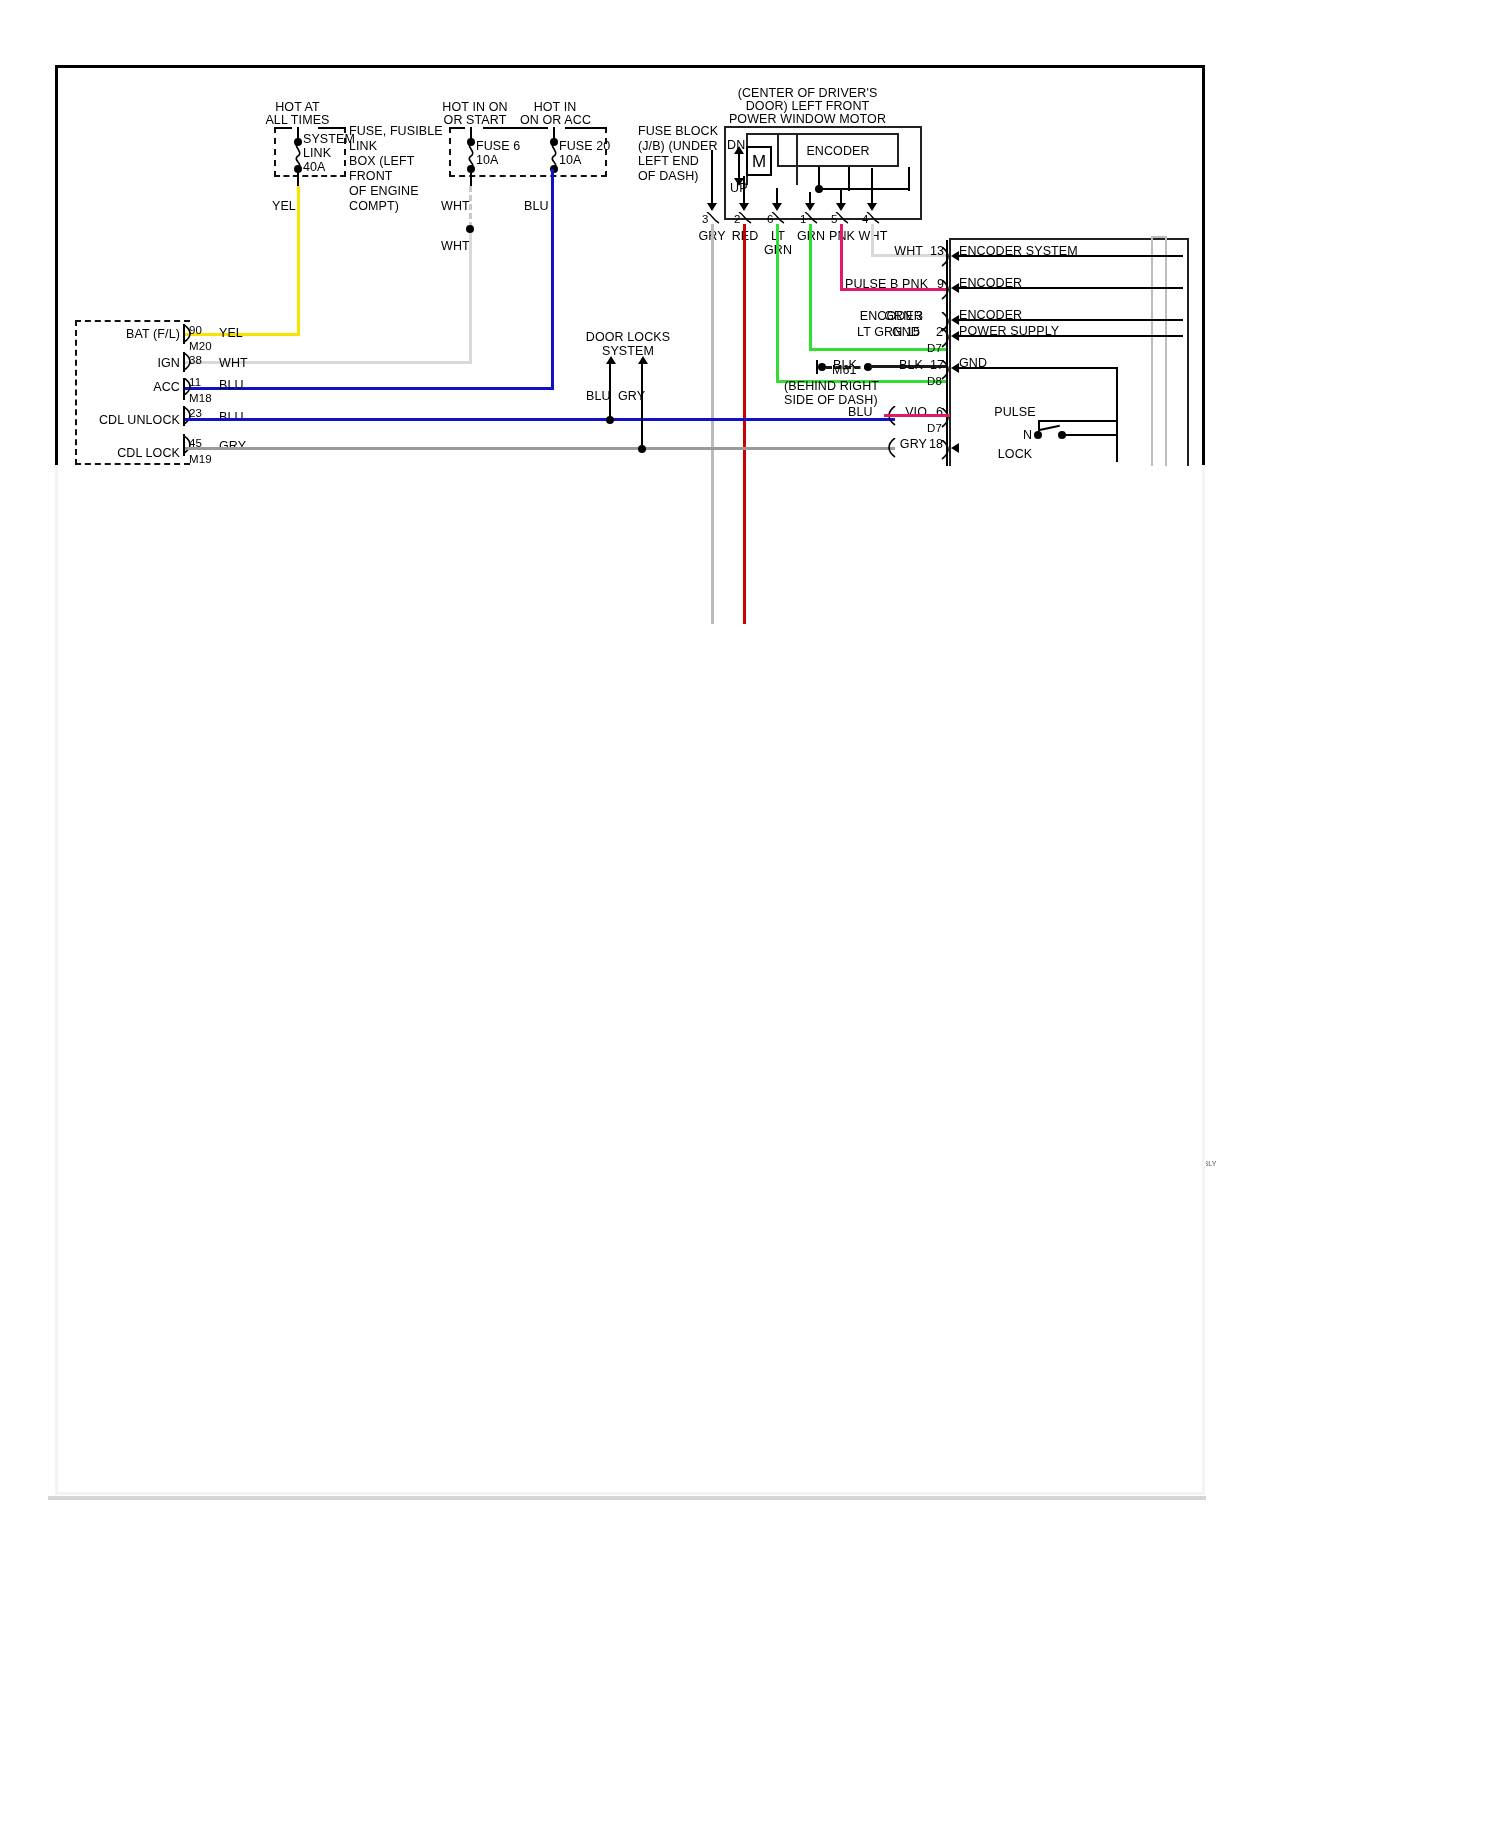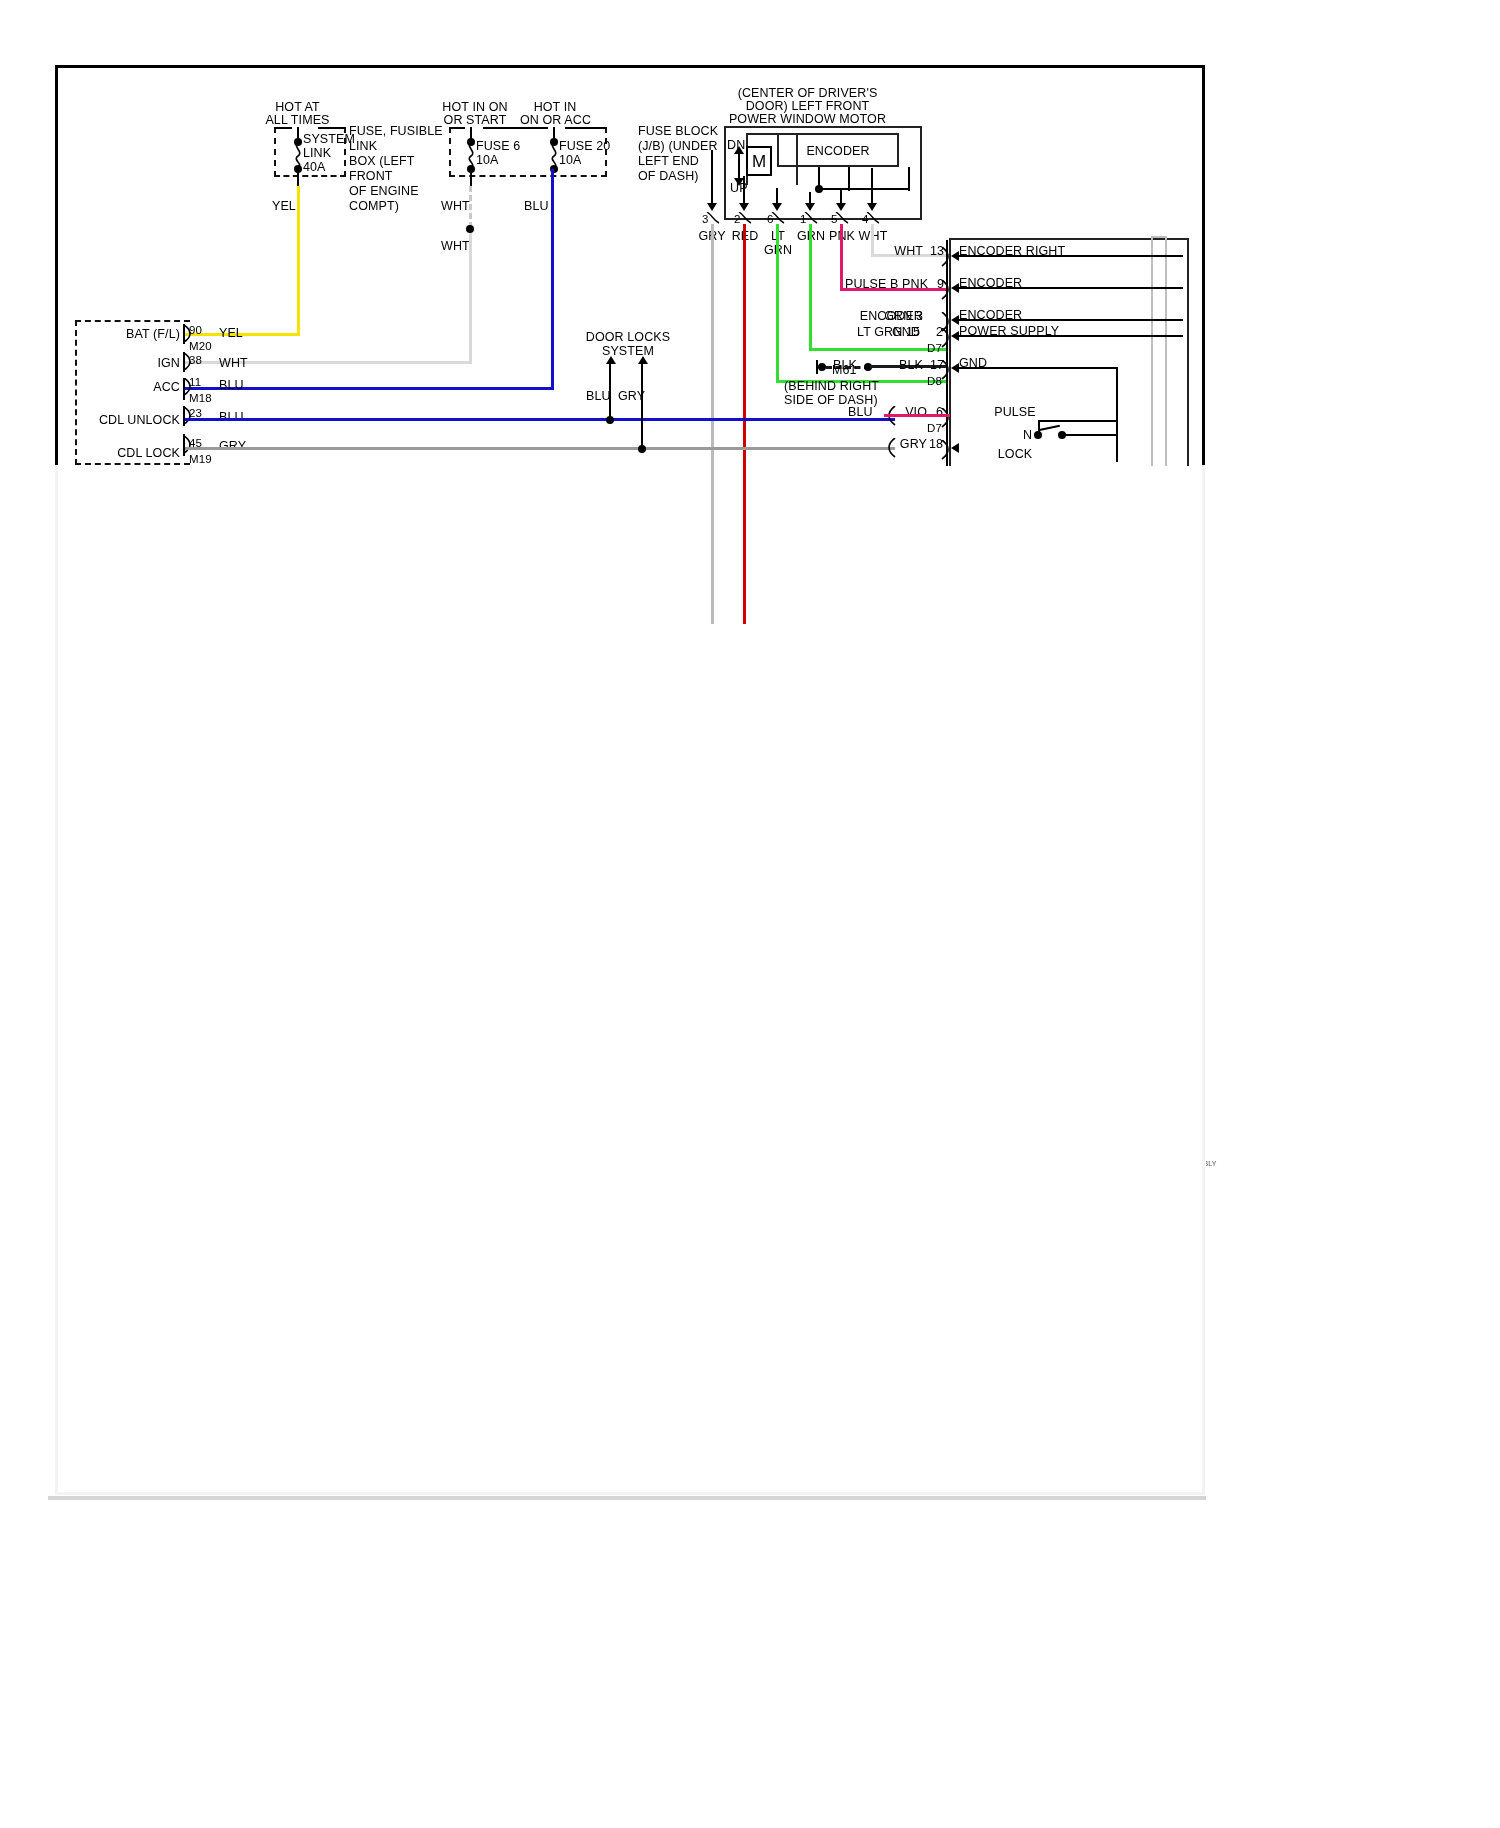--- a/index.html
+++ b/index.html
@@ -485,21 +485,21 @@
     <div class="thin" style="left:946px;top:240px;width:2px;height:226px;"></div>
     <div class="solid-box" style="left:1151px;top:236px;width:16px;height:230px;border-color:#bdbdbd;border-bottom:none;"></div>
 
     <div class="t tr" style="left:868px;top:244px;width:55px;">WHT</div>
     <div class="t tr" style="left:920px;top:244px;width:24px;">13</div>
     <svg style="position:absolute;left:941px;top:247px;width:12px;height:20px;">
         <path d="M1 0 C 9 6, 9 13, 1 19" stroke="#000" fill="none" stroke-width="1.6"></path>
       </svg>
     <div class="arrowL" style="left:951px;top:251px;"></div>
     <div class="thin" style="left:958px;top:255px;width:225px;height:2px;"></div>
-    <div class="t" style="left:959px;top:244px;">ENCODER RIGHT</div>
+    <div class="t" style="left:959px;top:244px;">ENCODER SYSTEM</div>
 
     <div class="t tr" style="left:845px;top:277px;width:78px;">PULSE B PNK</div>
     <div class="t tr" style="left:920px;top:277px;width:24px;">9</div>
     <svg style="position:absolute;left:941px;top:280px;width:12px;height:20px;">
         <path d="M1 0 C 9 6, 9 13, 1 19" stroke="#000" fill="none" stroke-width="1.6"></path>
       </svg>
     <div class="arrowL" style="left:951px;top:283px;"></div>
     <div class="thin" style="left:958px;top:287px;width:225px;height:2px;"></div>
     <div class="t" style="left:959px;top:276px;">ENCODER</div>
 

